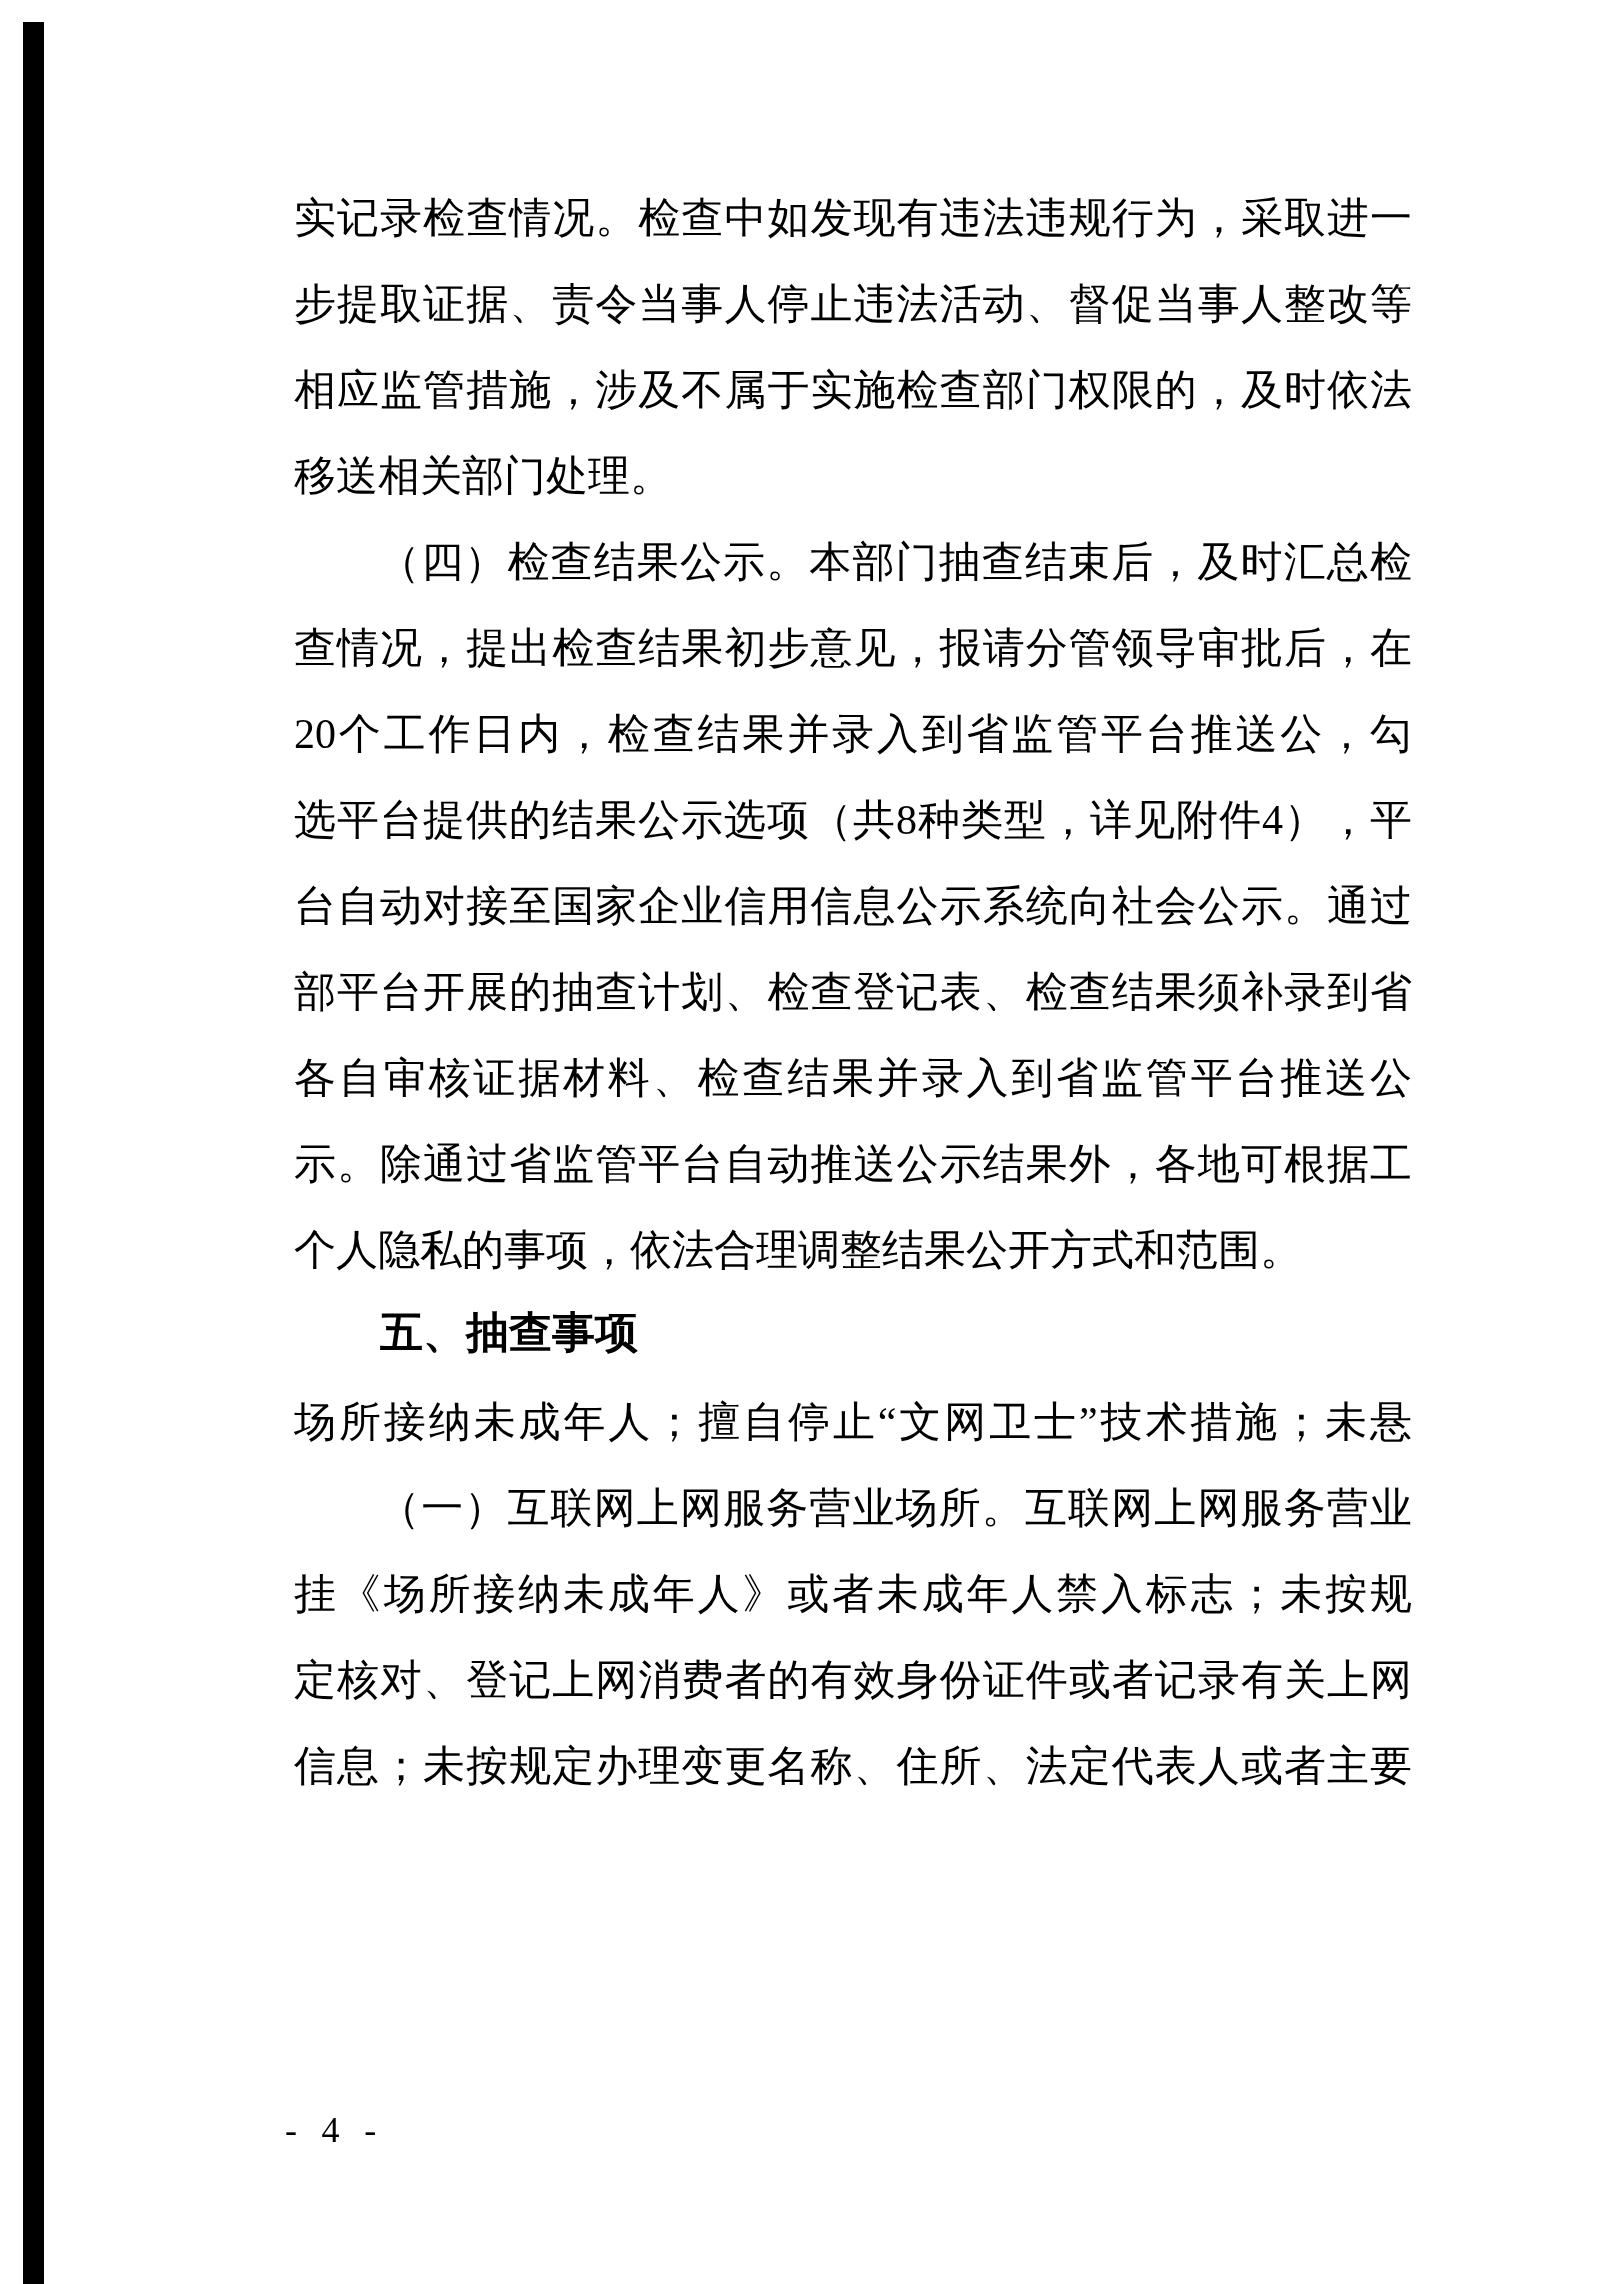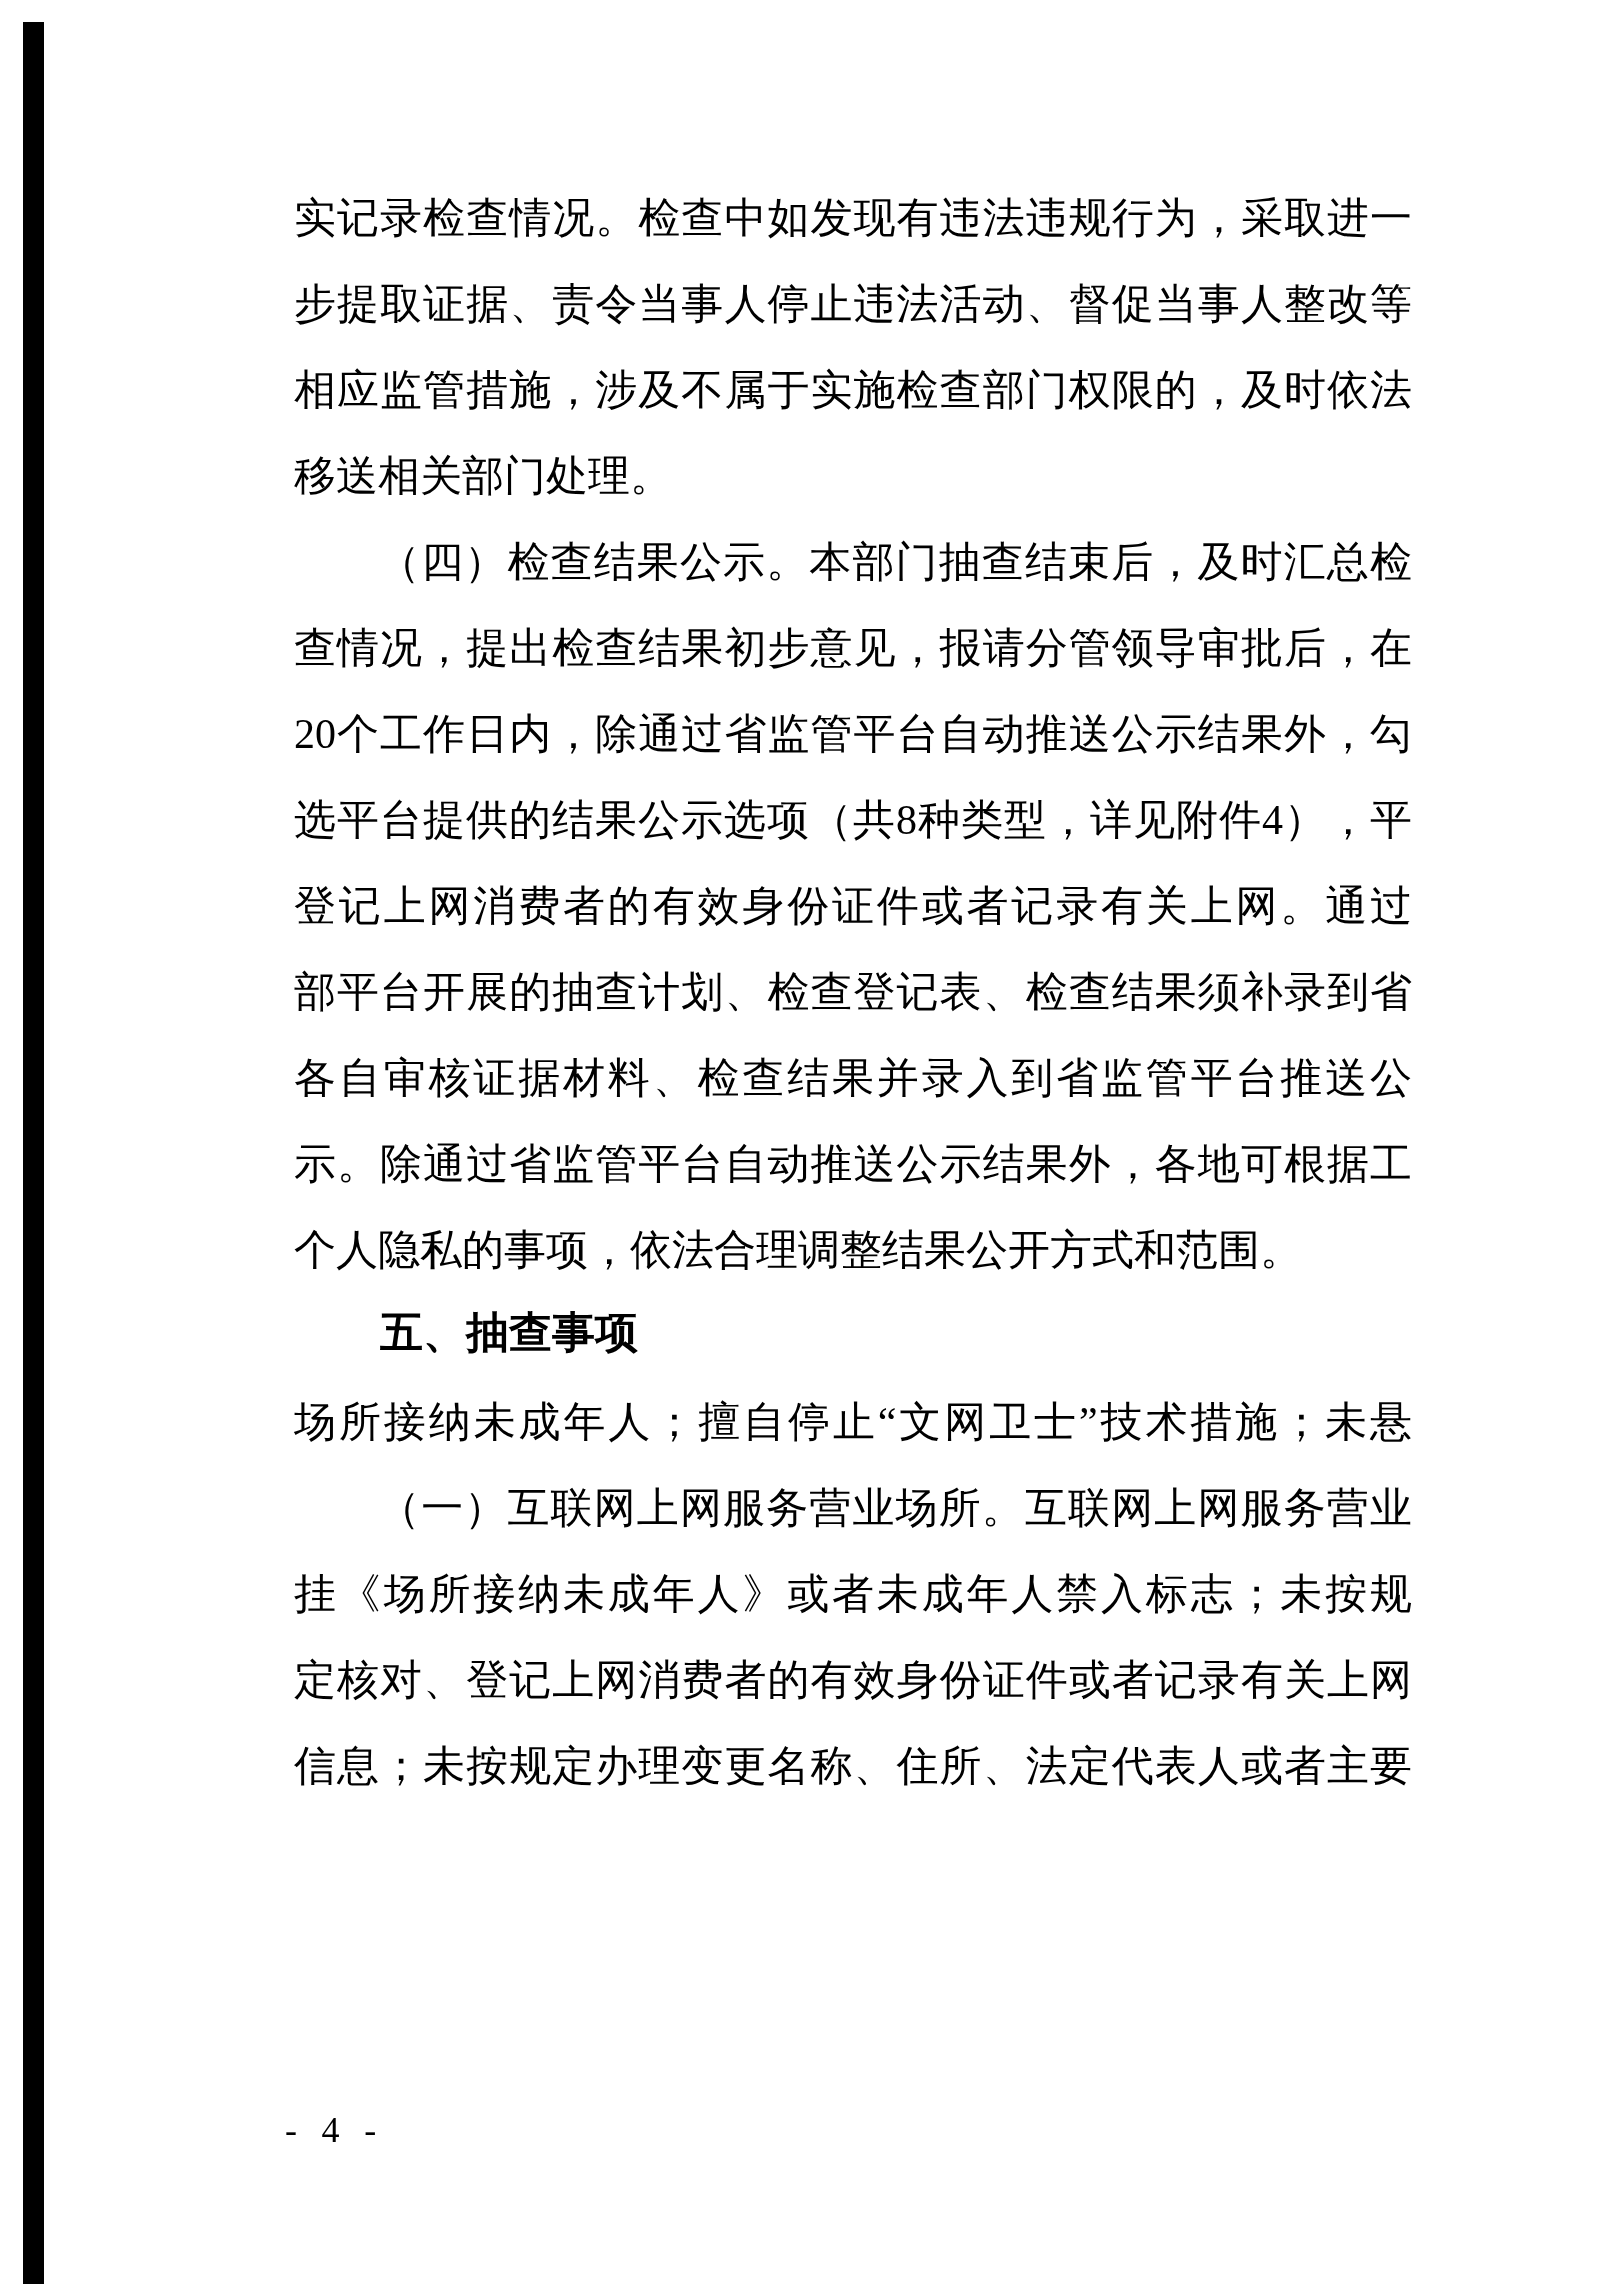--- a/index.html
+++ b/index.html
@@ -72,23 +72,23 @@
     <section>
       <div class="ln fill">实记录检查情况。检查中如发现有违法违规行为，采取进一</div>
       <div class="ln fill">步提取证据、责令当事人停止违法活动、督促当事人整改等</div>
       <div class="ln fill">相应监管措施，涉及不属于实施检查部门权限的，及时依法</div>
       <div class="ln last">移送相关部门处理。</div>
     </section>
 
     <section>
       <div class="ln fill indent">（四）检查结果公示。本部门抽查结束后，及时汇总检</div>
       <div class="ln fill">查情况，提出检查结果初步意见，报请分管领导审批后，在</div>
-      <div class="ln fill">20个工作日内，除通过省监管平台自动推送公示结果外，勾</div>
+      <div class="ln fill">20个工作日内，检查结果并录入到省监管平台推送公，勾</div>
       <div class="ln fill">选平台提供的结果公示选项（共8种类型，详见附件4），平</div>
-      <div class="ln fill">登记上网消费者的有效身份证件或者记录有关上网。通过</div>
+      <div class="ln fill">台自动对接至国家企业信用信息公示系统向社会公示。通过</div>
       <div class="ln fill">部平台开展的抽查计划、检查登记表、检查结果须补录到省</div>
       <div class="ln fill">各自审核证据材料、检查结果并录入到省监管平台推送公</div>
       <div class="ln fill">示。除通过省监管平台自动推送公示结果外，各地可根据工</div>
       <div class="ln last">个人隐私的事项，依法合理调整结果公开方式和范围。</div>
     </section>
 
     <section>
       <div class="ln last indent heading">五、抽查事项</div>
     </section>
 

